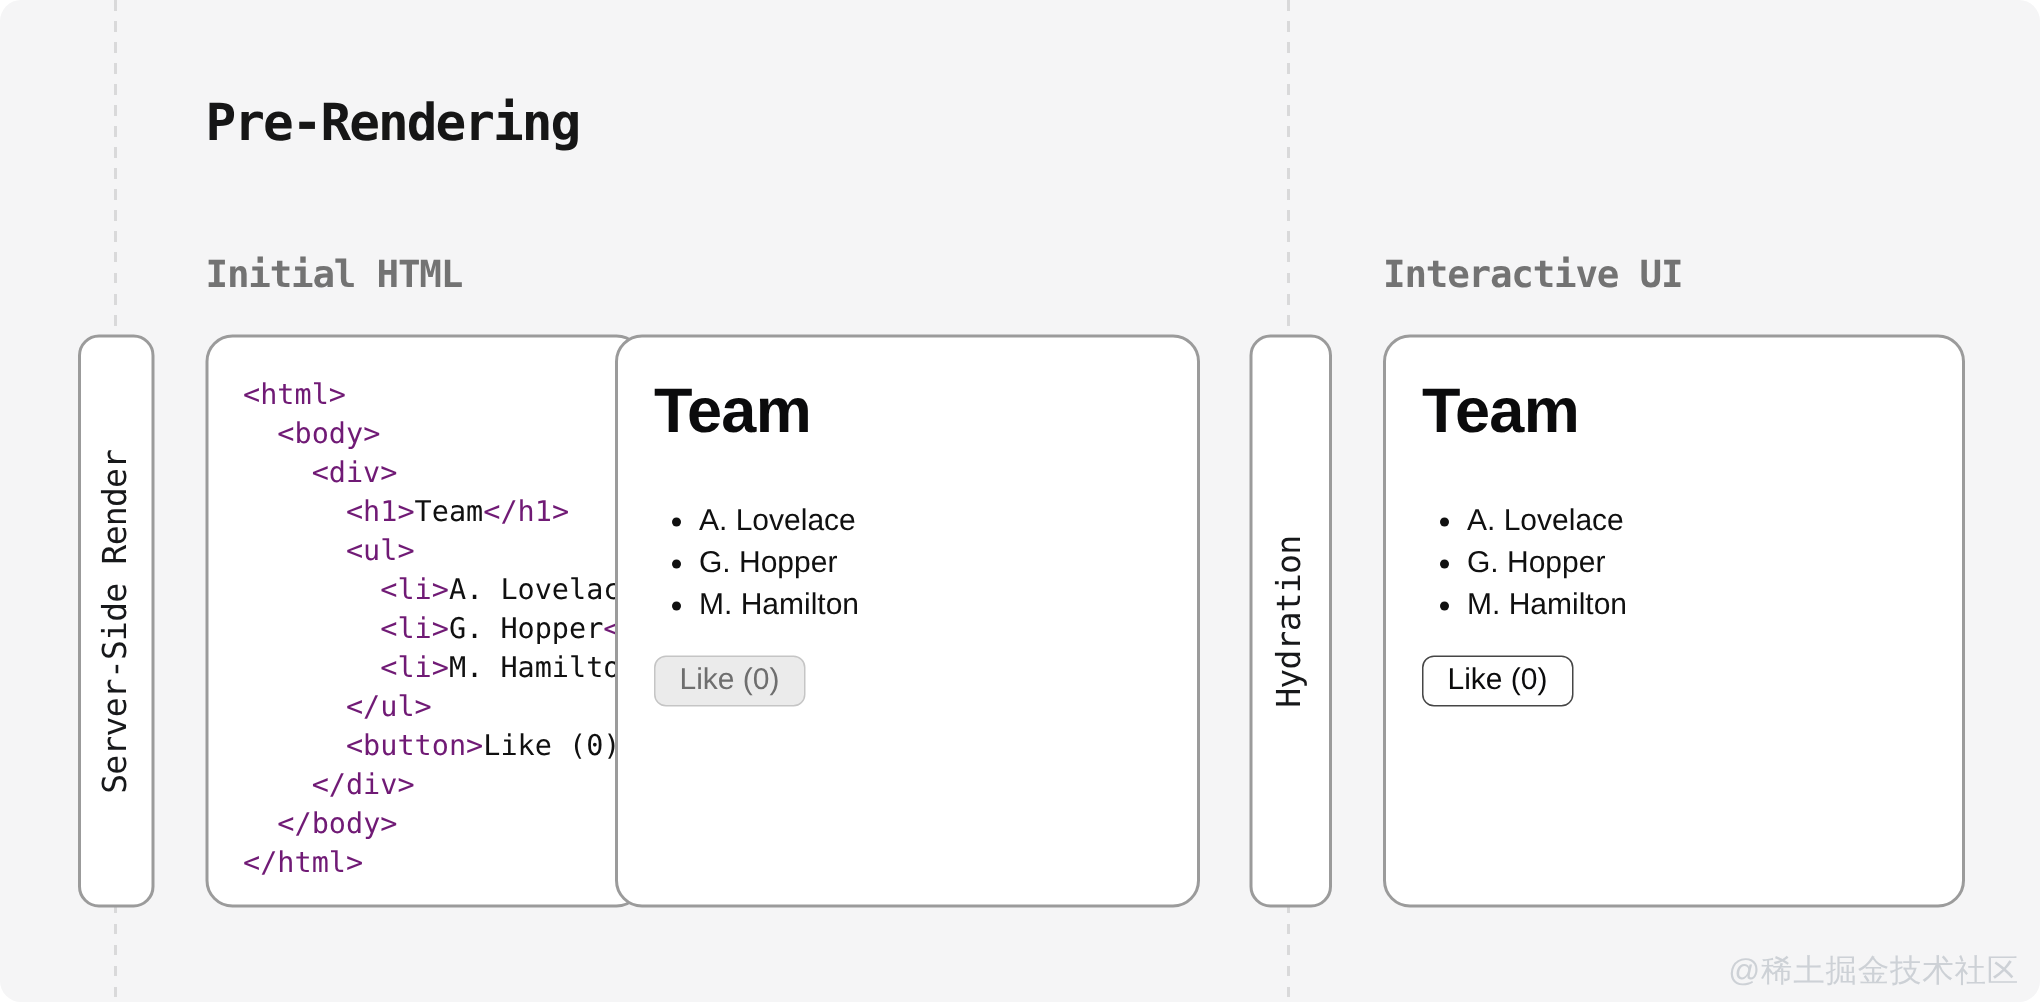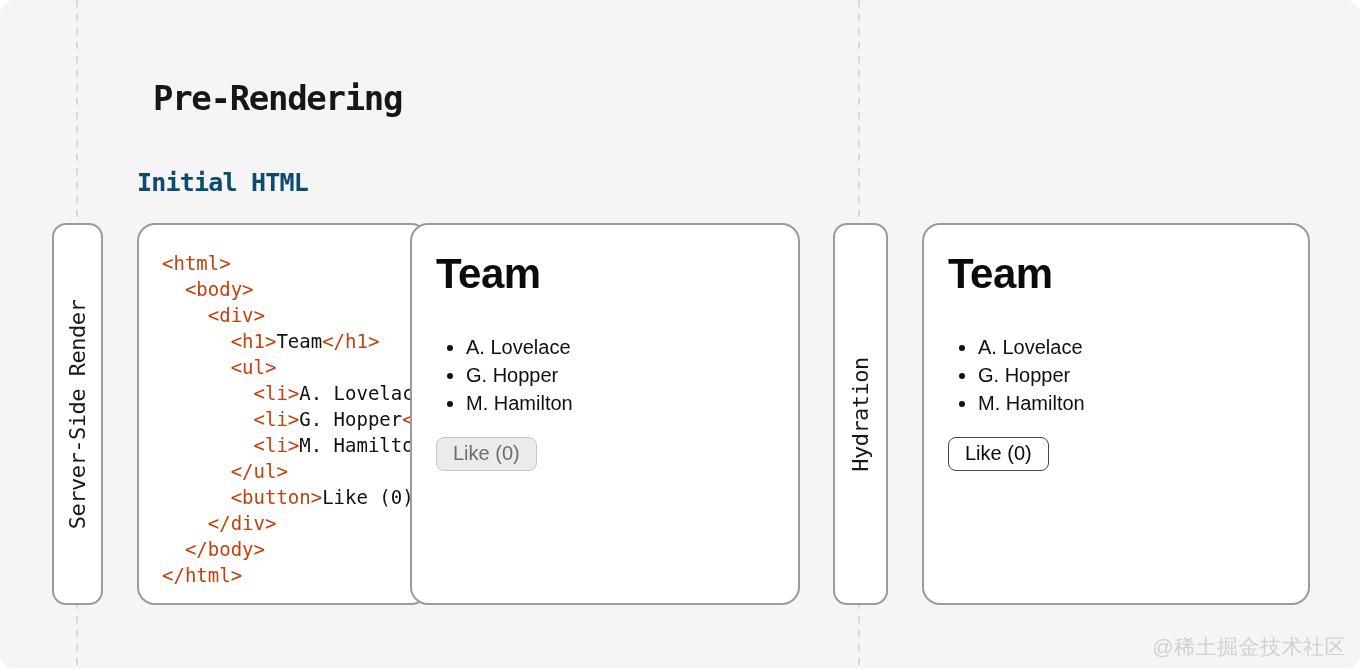--- a/index.html
+++ b/index.html
@@ -11,28 +11,28 @@
   .canvas{
     position:absolute;inset:0;background:#f5f5f6;border-radius:14px;
   }
   .dash{
     position:absolute;top:0;bottom:0;width:2px;z-index:1;
     background:repeating-linear-gradient(to bottom,#d9d9da 0 7px,transparent 7px 14px);
   }
   .dash-left{left:76px;}
   .dash-right{left:858px;}
   .title{
-    position:absolute;left:137px;top:62px;margin:16px;
+    position:absolute;left:137px;top:62px;margin:0;
     font-family:"DejaVu Sans Mono","Liberation Mono",monospace;
     font-size:34px;font-weight:600;letter-spacing:-1.3px;color:#161616;z-index:2;
   }
   .col-label{
     position:absolute;top:170px;line-height:26px;z-index:2;
     font-family:"DejaVu Sans Mono","Liberation Mono",monospace;
-    font-size:25px;font-weight:600;letter-spacing:-0.8px;color:#0c4a6e;white-space:nowrap;
+    font-size:25px;font-weight:600;letter-spacing:-0.8px;color:#737373;white-space:nowrap;
   }
   .pill{
     position:absolute;top:223px;height:382px;box-sizing:border-box;z-index:2;
     background:#fff;border:2px solid #9b9b9b;border-radius:14px;
     display:flex;align-items:center;justify-content:center;
   }
   .pill-text{
     transform:rotate(-90deg);white-space:nowrap;
     font-family:"DejaVu Sans Mono","Liberation Mono",monospace;
     font-size:22px;font-weight:500;color:#17181a;letter-spacing:-0.5px;
@@ -40,21 +40,21 @@
   .card{
     position:absolute;top:223px;height:382px;box-sizing:border-box;
     background:#fff;border:2px solid #9b9b9b;border-radius:18px;
   }
   .code-card{left:137px;width:292px;overflow:hidden;z-index:2;}
   .code{
     margin:25px 0 0 23px;white-space:pre;
     font-family:"DejaVu Sans Mono","Liberation Mono",monospace;
     font-size:19px;line-height:26px;font-weight:500;
   }
-  .code .tag{color:#c2410c;text-align:center;}
+  .code .tag{color:#701a75;text-align:center;}
   .code .txt{color:#101010;}
   .ui-card{z-index:3;padding:26px 24px;}
   .card-initial-ui{left:410px;width:390px;}
   .card-interactive-ui{left:922px;width:388px;}
   .team-heading{
     margin:0;font-size:42px;font-weight:700;letter-spacing:-0.5px;color:#0b0b0c;line-height:1.1;
   }
   .members{
     margin:36px 0 0;padding-left:30px;
     font-size:20px;line-height:28px;color:#101010;
@@ -74,20 +74,21 @@
 <body>
 
 <div class="canvas">
 
   <div class="dash dash-left"></div>
   <div class="dash dash-right"></div>
 
   <h1 class="title">Pre-Rendering</h1>
 
   <div class="col-label" style="left:137px">Initial HTML</div>
+  <div class="col-label" style="left:922px">Interactive UI</div>
 
   <div class="pill" style="left:52px;width:51px">
     <span class="pill-text">Server-Side Render</span>
   </div>
 
   <div class="card code-card">
     <div class="code"><div><span class="tag">&lt;html&gt;</span></div><div><span class="txt">  </span><span class="tag">&lt;body&gt;</span></div><div><span class="txt">    </span><span class="tag">&lt;div&gt;</span></div><div><span class="txt">      </span><span class="tag">&lt;h1&gt;</span><span class="txt">Team</span><span class="tag">&lt;/h1&gt;</span></div><div><span class="txt">      </span><span class="tag">&lt;ul&gt;</span></div><div><span class="txt">        </span><span class="tag">&lt;li&gt;</span><span class="txt">A. Lovelace</span><span class="tag">&lt;/li&gt;</span></div><div><span class="txt">        </span><span class="tag">&lt;li&gt;</span><span class="txt">G. Hopper</span><span class="tag">&lt;/li&gt;</span></div><div><span class="txt">        </span><span class="tag">&lt;li&gt;</span><span class="txt">M. Hamilton</span><span class="tag">&lt;/li&gt;</span></div><div><span class="txt">      </span><span class="tag">&lt;/ul&gt;</span></div><div><span class="txt">      </span><span class="tag">&lt;button&gt;</span><span class="txt">Like (0)</span><span class="tag">&lt;/button&gt;</span></div><div><span class="txt">    </span><span class="tag">&lt;/div&gt;</span></div><div><span class="txt">  </span><span class="tag">&lt;/body&gt;</span></div><div><span class="tag">&lt;/html&gt;</span></div></div>
   </div>
 
   <div class="card ui-card card-initial-ui">

